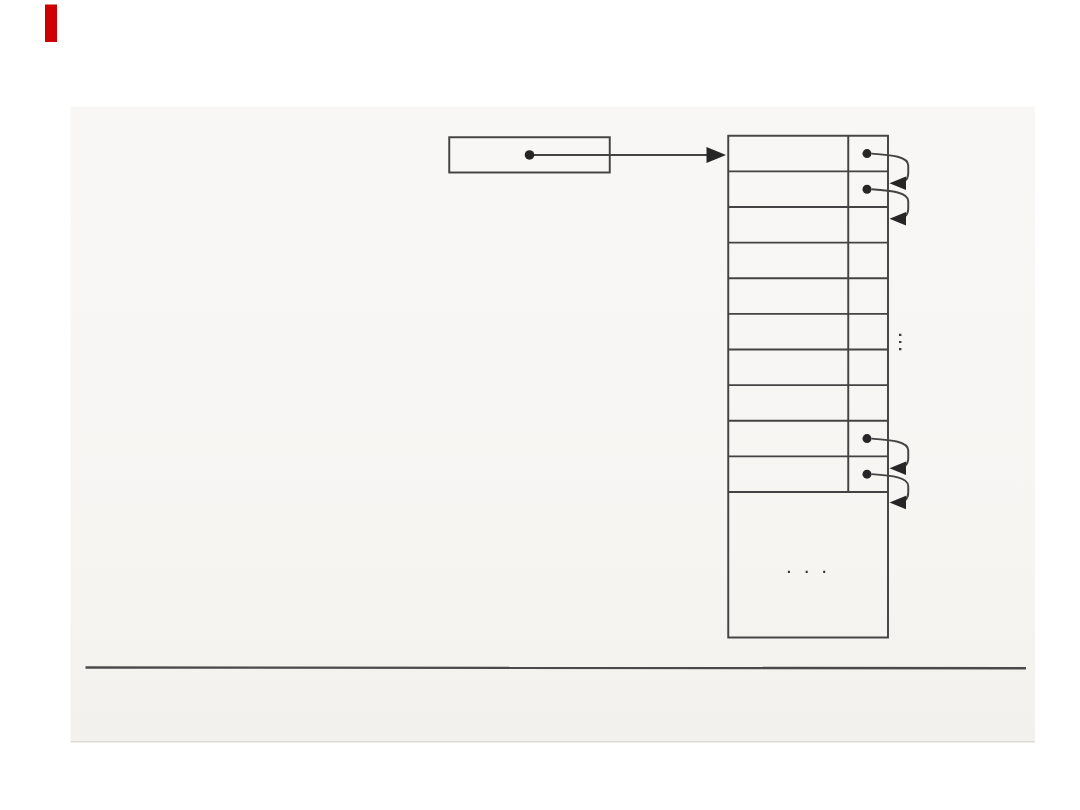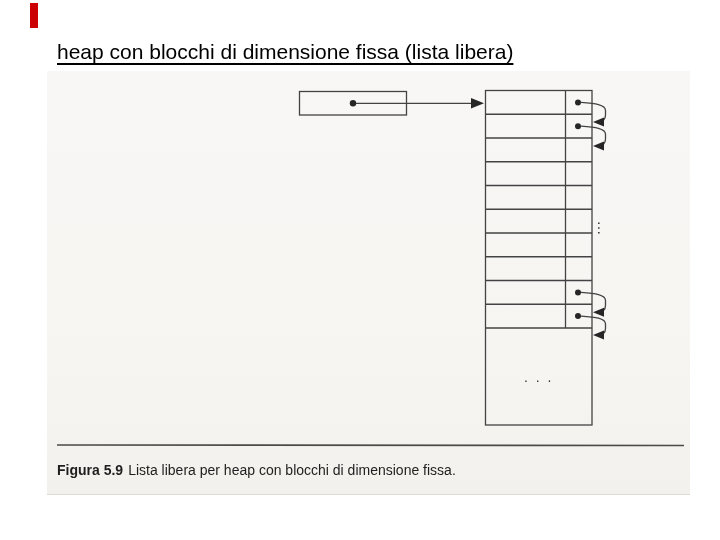--- a/index.html
+++ b/index.html
@@ -58,21 +58,20 @@
   .caption-label{font-weight:bold;}
   .caption-text{margin-left:5px;}
 </style>
 </head>
 <body>
 
 <div class="slide">
 
   <div class="accent-bar"></div>
 
-  <h1 class="title">heap con blocchi di dimensione fissa (lista libera)</h1>
 
   <div class="figure-panel"></div>
 
   <svg class="diagram-svg" viewBox="0 0 720 540" xmlns="http://www.w3.org/2000/svg">
     <g stroke="#434343" stroke-width="1.3" fill="none">
 
       <rect x="299.5" y="91.5" width="107" height="23.5"></rect>
 
       <rect x="485.5" y="90.5" width="106.5" height="334.5"></rect>
 
@@ -120,17 +119,14 @@
         <polygon points="593,335 604,330.5 604,339.5"></polygon>
       </g>
     </g>
   </svg>
 
 
   <span class="v-ellipsis">…</span>
 
   <span class="block-ellipsis">. . .</span>
 
-  <div class="caption">
-    <span class="caption-label">Figura 5.9</span><span class="caption-text">Lista libera per heap con blocchi di dimensione fissa.</span>
-  </div>
 
 </div>
 
 </body></html>

